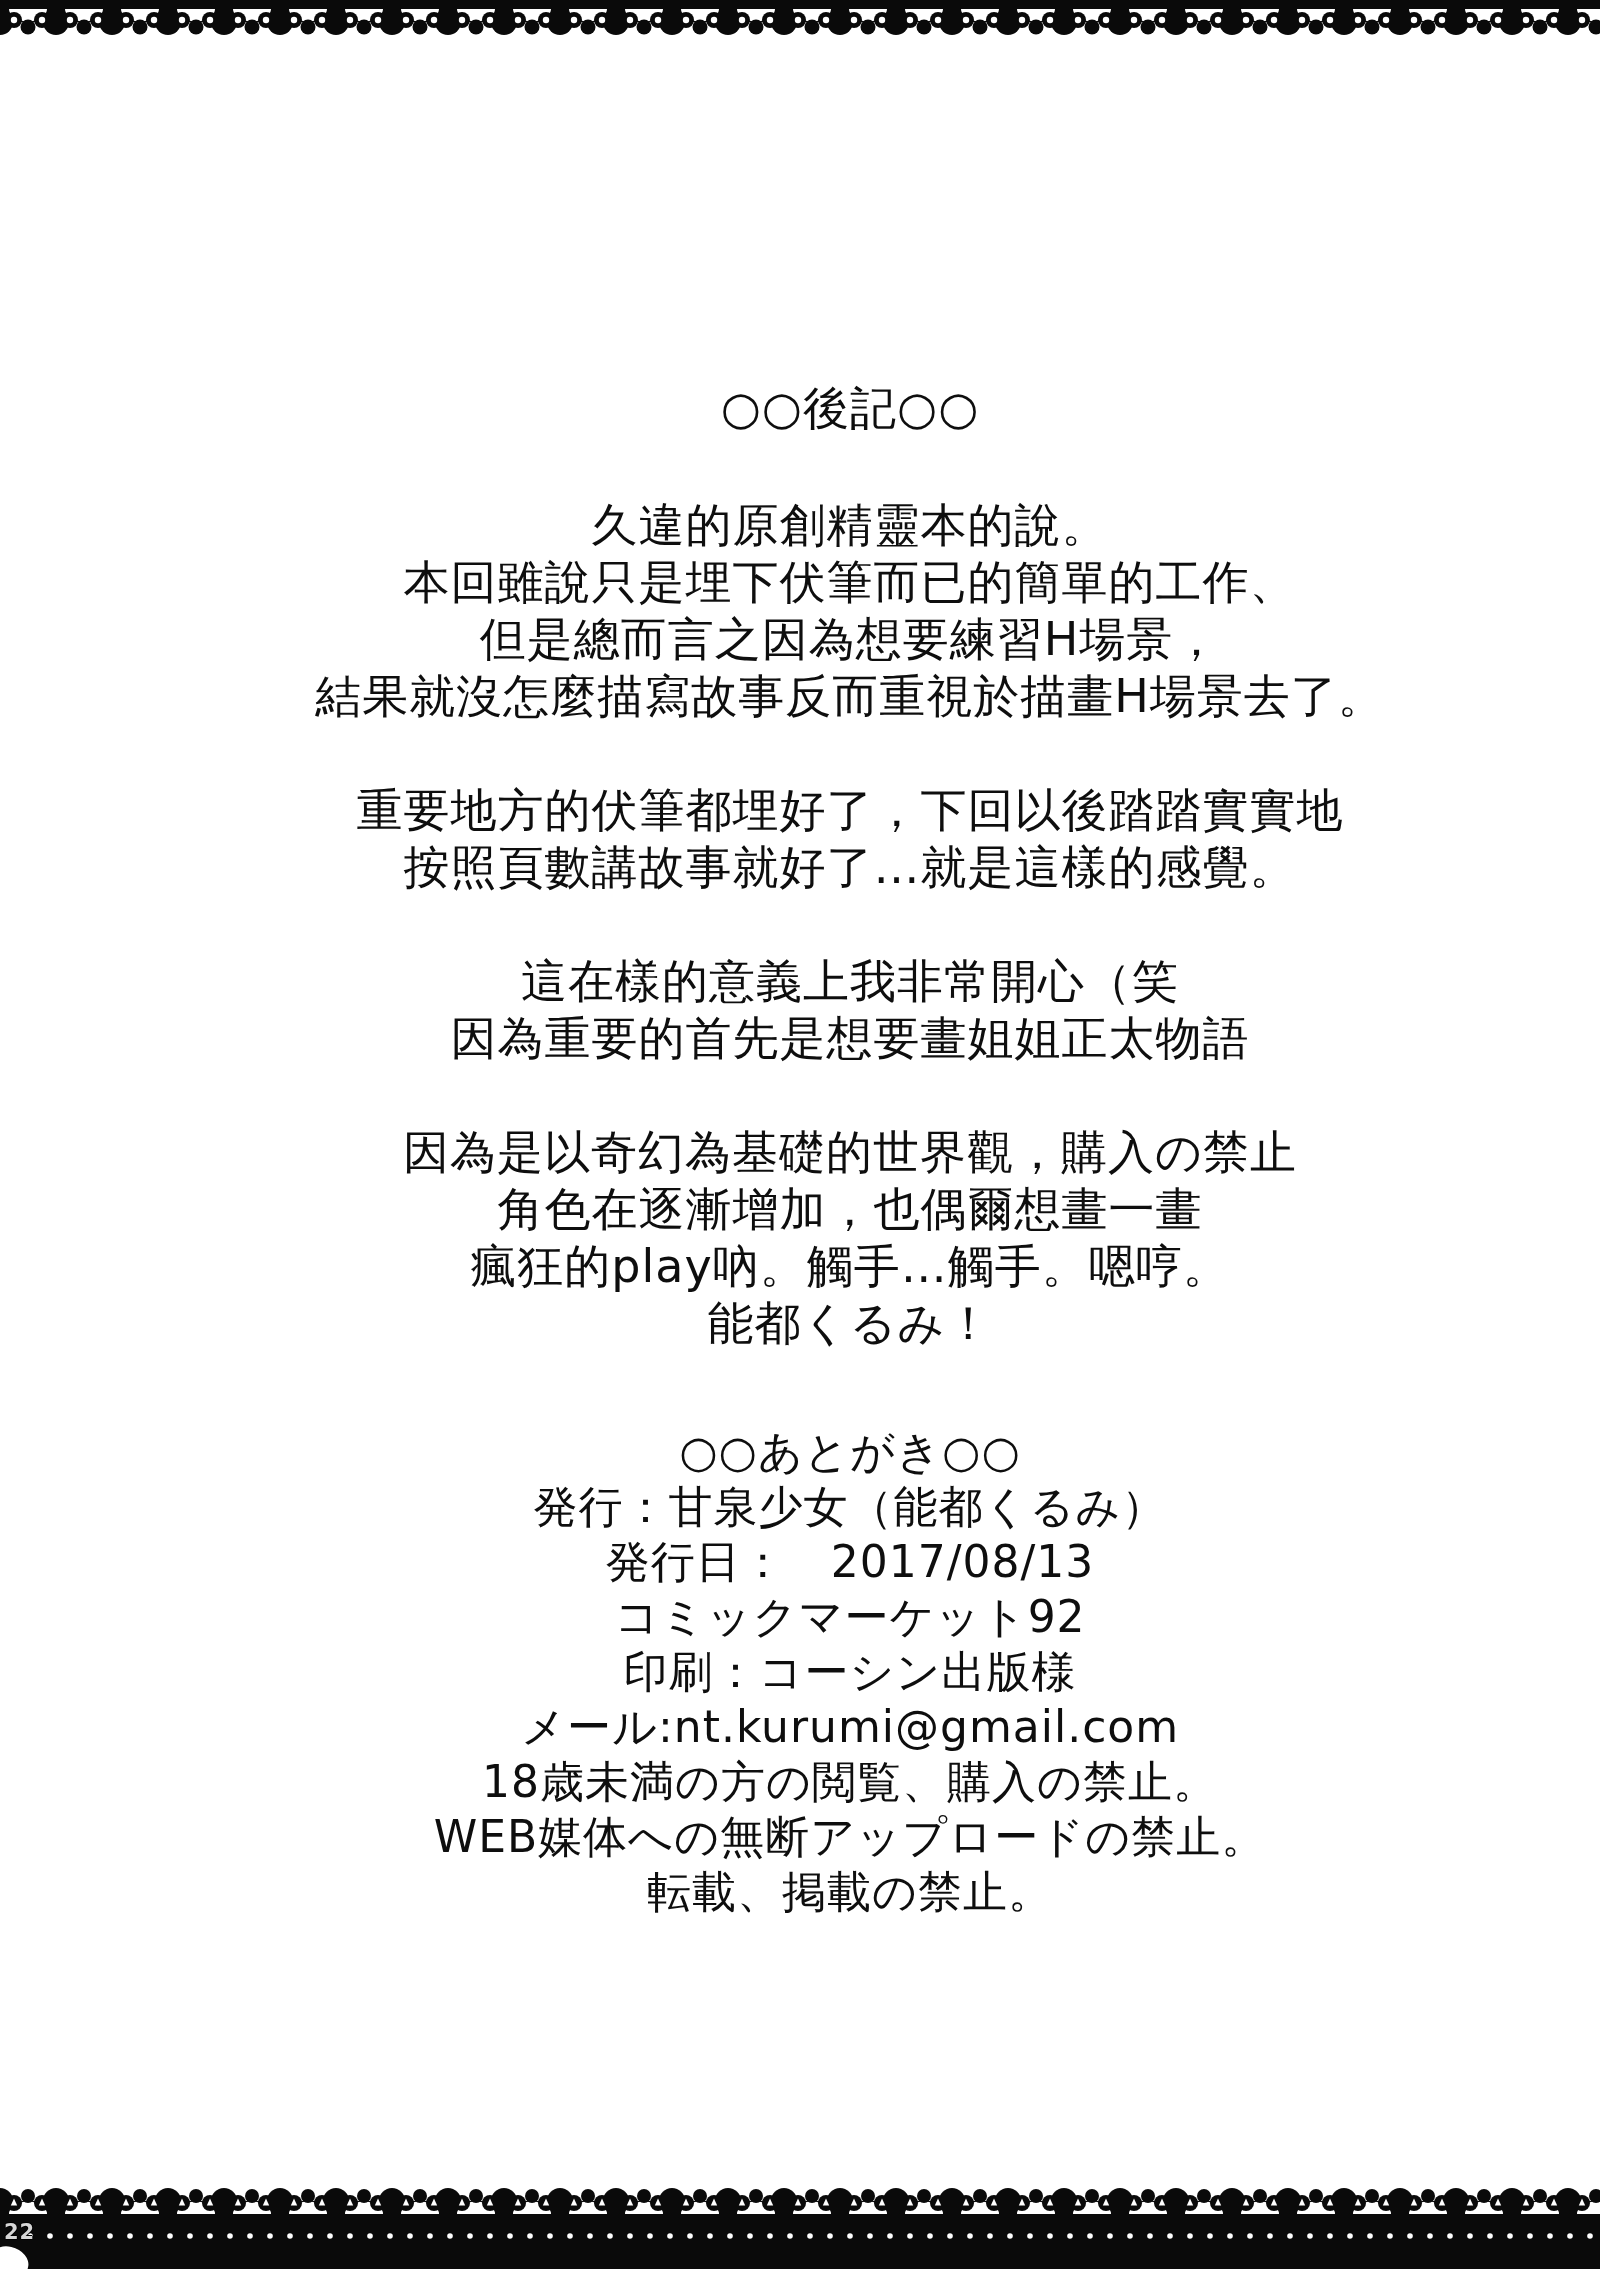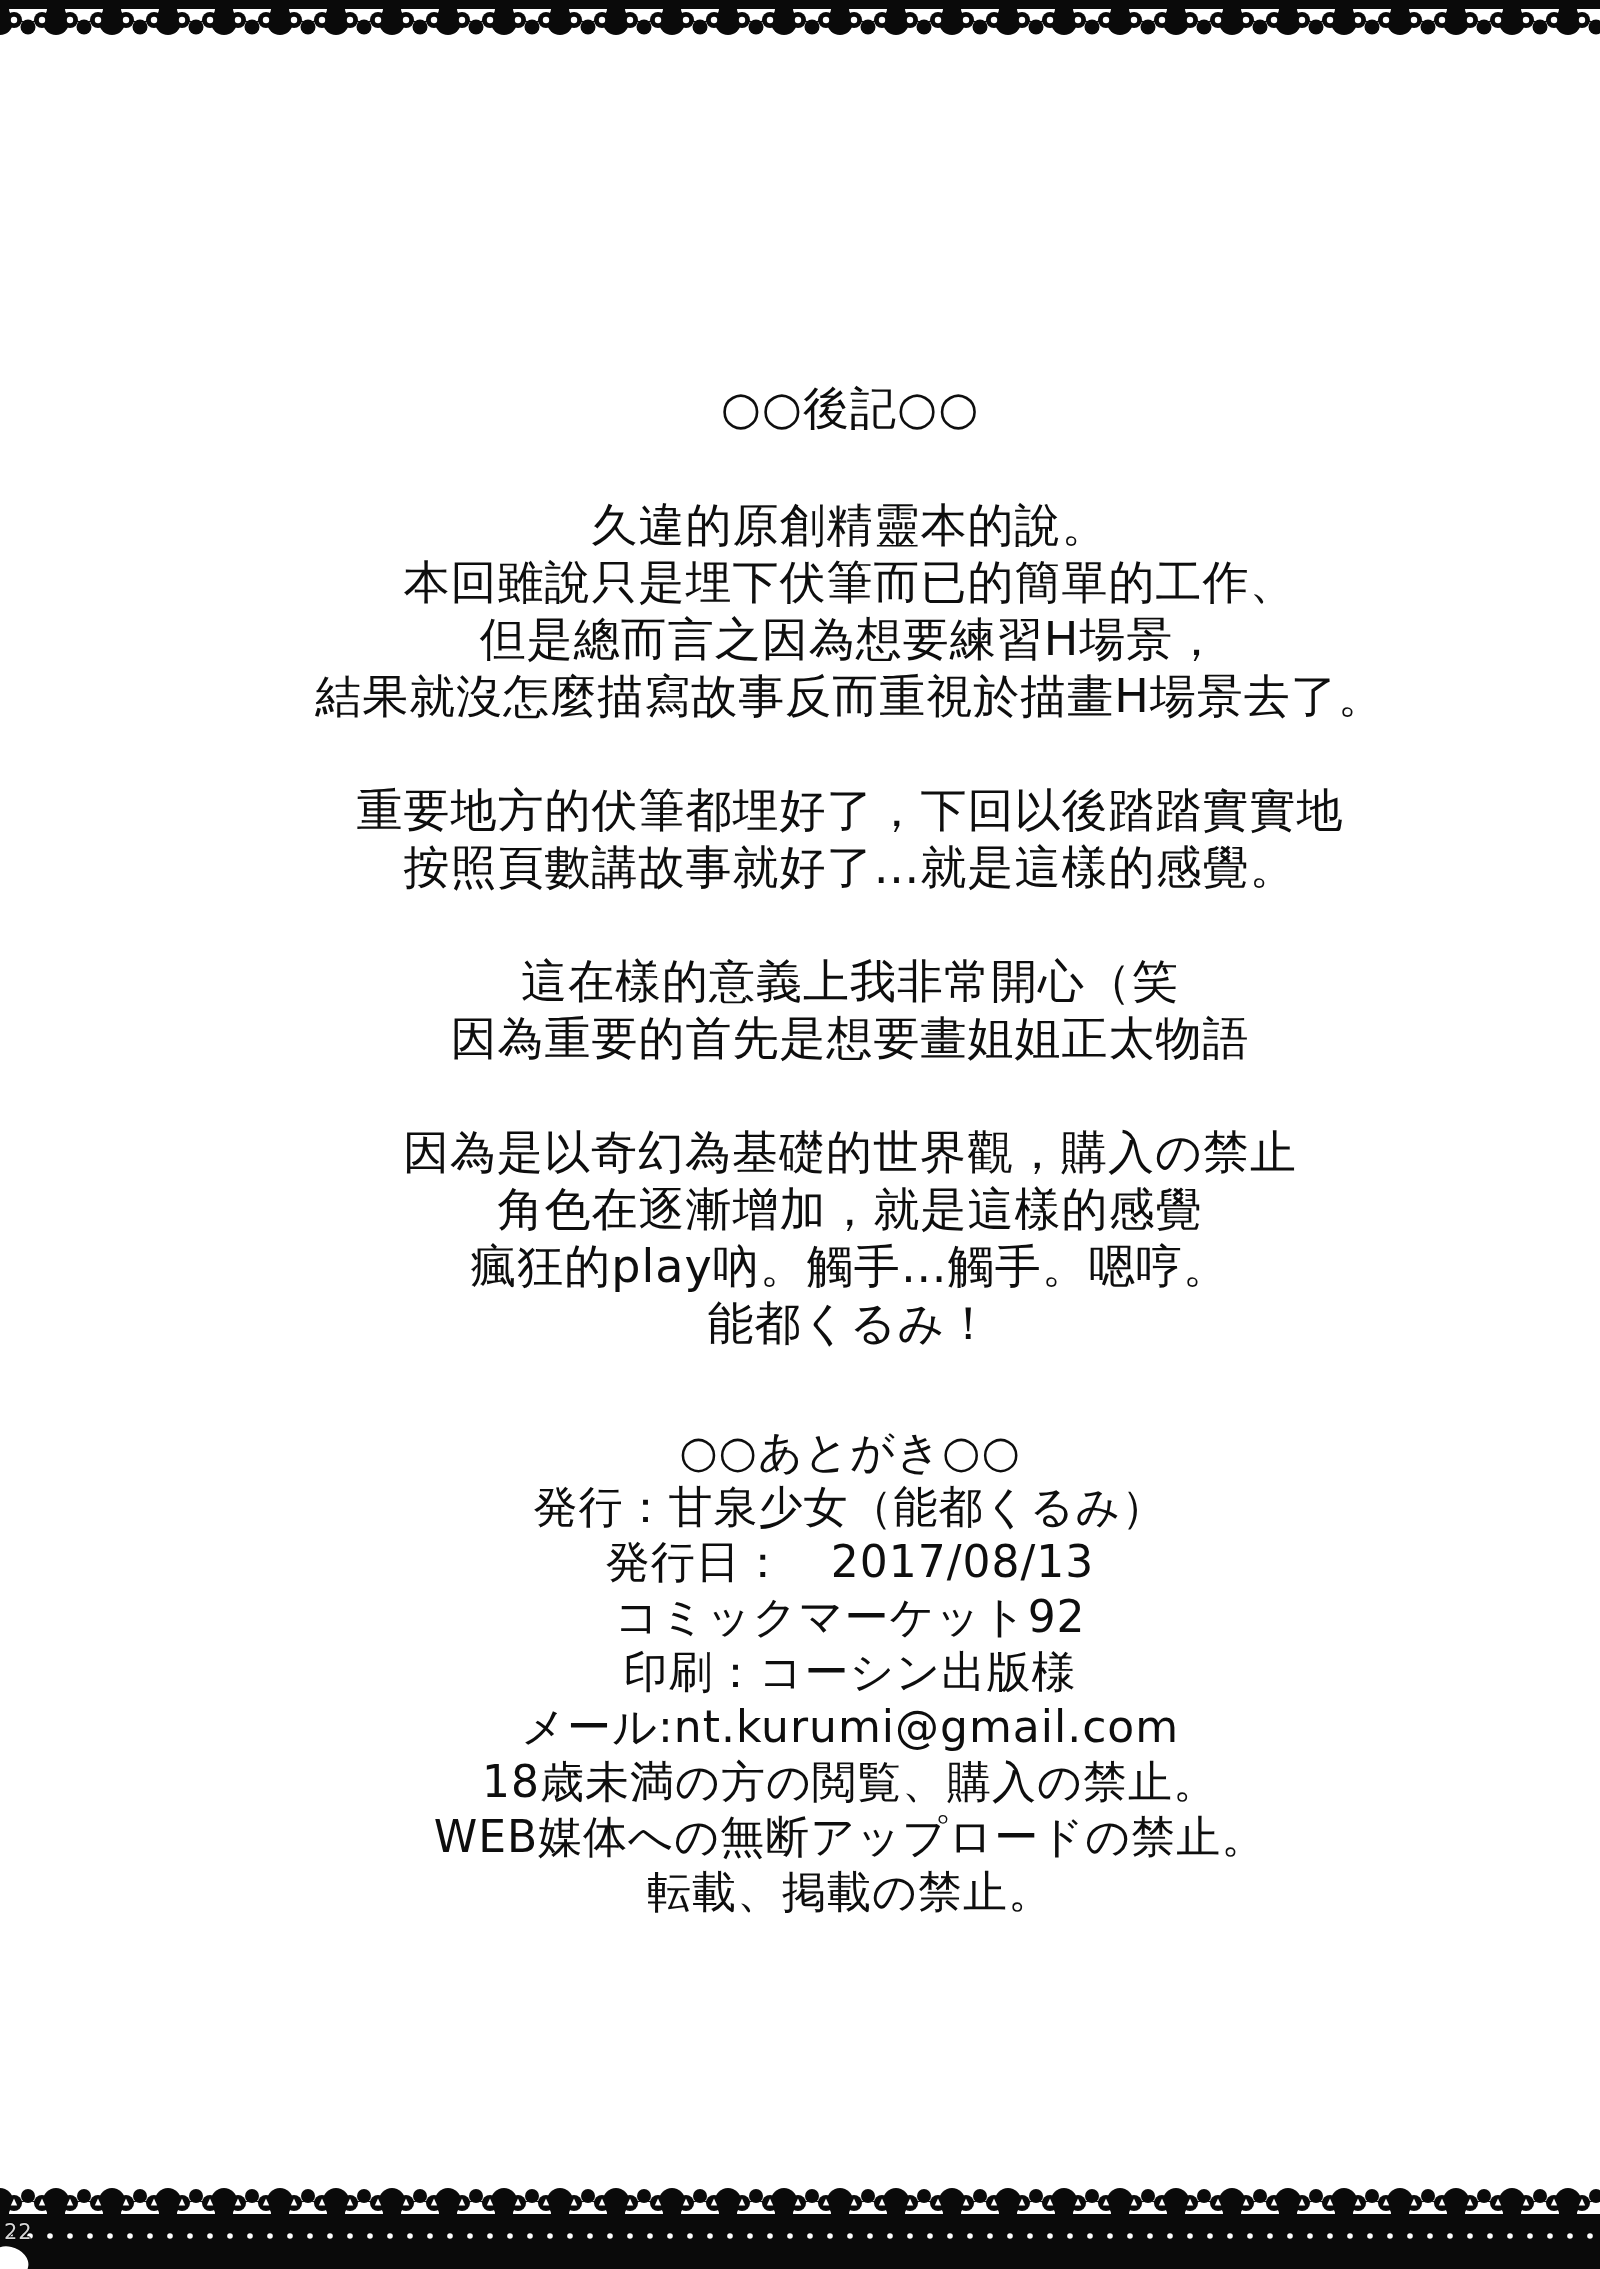--- a/index.html
+++ b/index.html
@@ -16,21 +16,21 @@
     padding-left:100px;box-sizing:border-box;text-align:center;
   }
   .afterword-title{font-size:46px;line-height:57px;letter-spacing:1px;}
   .para{margin:57px 0 0 0;font-size:46px;line-height:57px;letter-spacing:1px;}
   .para.first{margin-top:60px;}
   .para div{white-space:nowrap;}
   .colophon{margin-top:72px;font-size:44px;line-height:55px;letter-spacing:1px;}
   .colophon div{white-space:nowrap;}
   .page-number{
     position:absolute;left:4px;top:2220px;z-index:5;
-    font-size:21px;font-weight:normal;color:#d6d6d6;letter-spacing:1px;
+    font-size:21px;font-weight:bold;color:#d6d6d6;letter-spacing:1px;
     text-shadow:1px 0 0 #000,-1px 0 0 #000,0 1px 0 #000,0 -1px 0 #000;
   }
   .corner-stain{
     position:absolute;left:-9px;bottom:-6px;z-index:6;
     width:38px;height:28px;background:#ffffff;
     border-radius:58% 72% 45% 62%;transform:rotate(14deg);
   }
 </style>
 </head>
 <body>
@@ -69,21 +69,21 @@
     <div>按照頁數講故事就好了…就是這樣的感覺。</div>
   </div>
 
   <div class="para">
     <div>這在樣的意義上我非常開心（笑</div>
     <div>因為重要的首先是想要畫姐姐正太物語</div>
   </div>
 
   <div class="para">
     <div>因為是以奇幻為基礎的世界觀，購入の禁止</div>
-    <div>角色在逐漸增加，就是這樣的感覺</div>
+    <div>角色在逐漸增加，也偶爾想畫一畫</div>
     <div>瘋狂的play吶。觸手…觸手。嗯哼。</div>
     <div>能都くるみ！</div>
   </div>
 
   <div class="colophon">
     <div>○○あとがき○○</div>
     <div>発行：甘泉少女（能都くるみ）</div>
     <div>発行日：　2017/08/13</div>
     <div>コミックマーケット92</div>
     <div>印刷：コーシン出版様</div>

